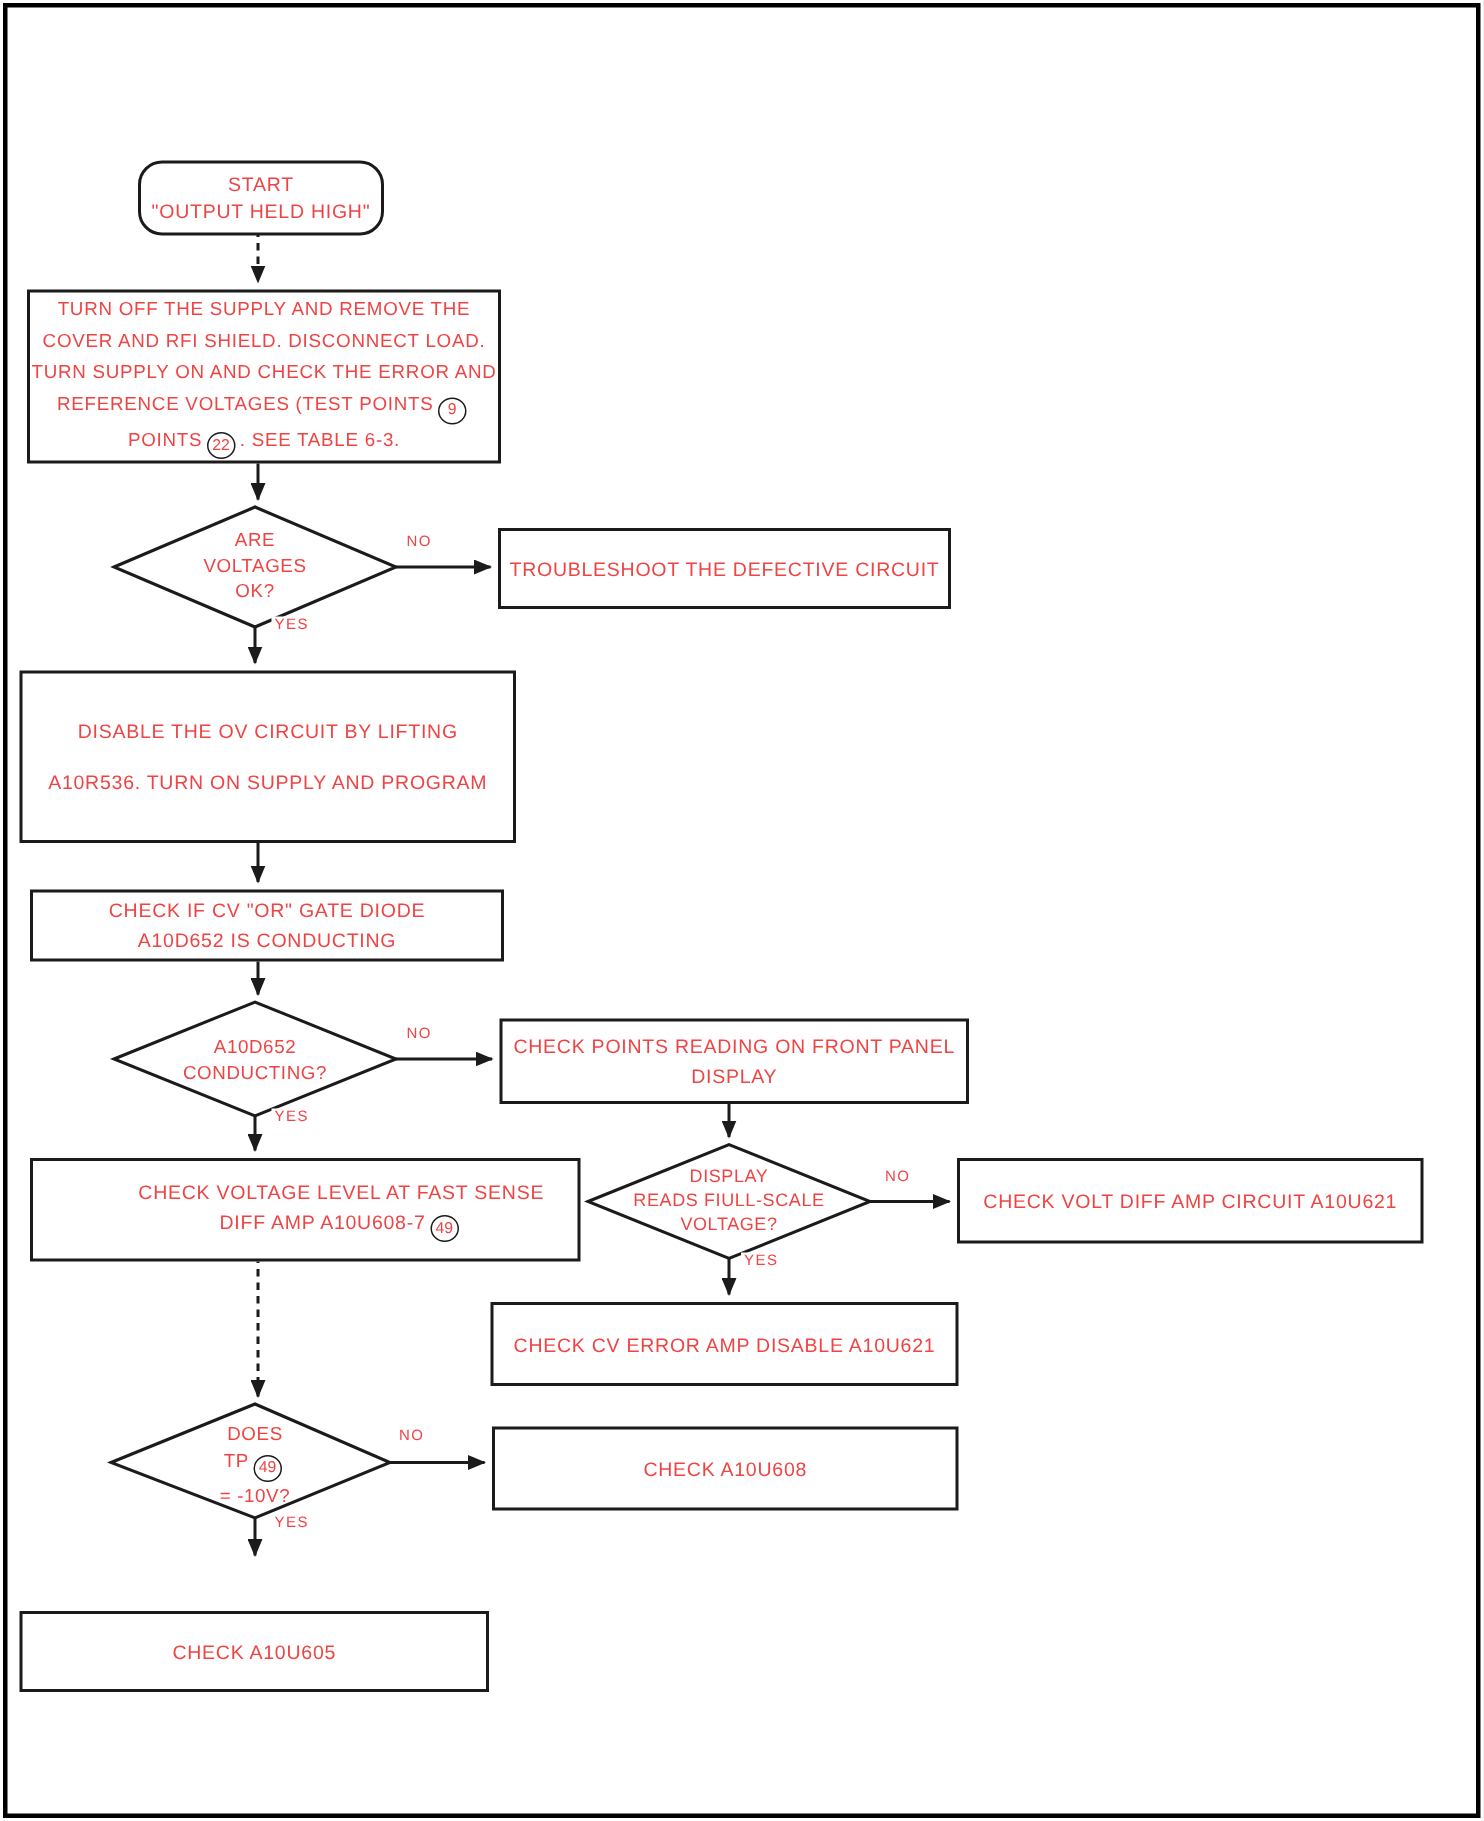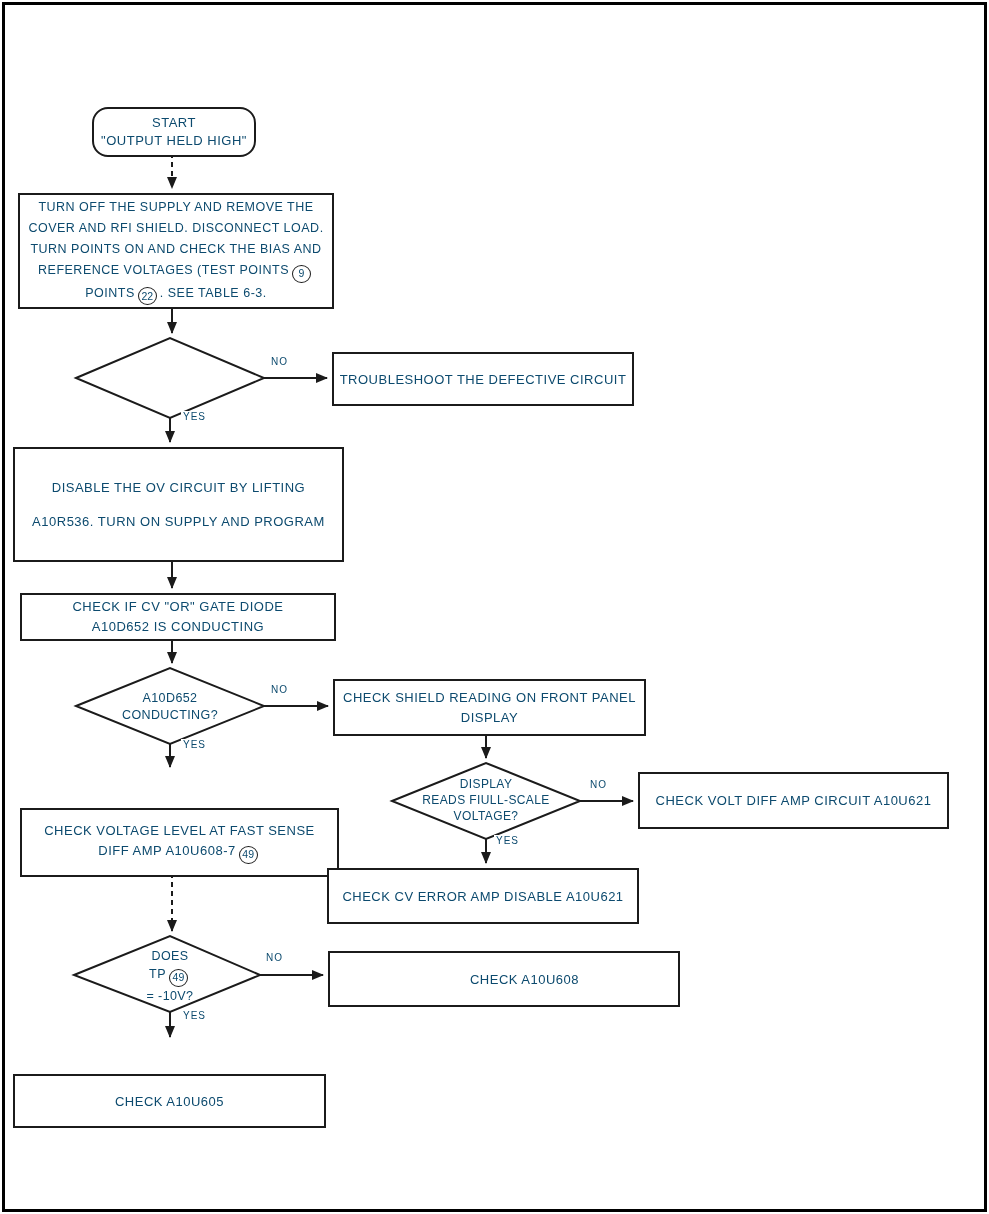--- a/index.html
+++ b/index.html
@@ -1,18 +1,18 @@
 <!DOCTYPE html>
 <html><head>
 <meta charset="utf-8">
 <style>
   html,body{margin:0;padding:0;background:#e8e8e8;}
   .page{
     position:relative;width:989px;height:1214px;background:#ffffff;
-    font-family:"Liberation Sans", sans-serif;color:#0c4a6e;overflow:hidden;
+    font-family:"Liberation Sans", sans-serif;color:#ef4444;overflow:hidden;
     margin:0 auto;
   }
   .frame{position:absolute;left:2px;top:2px;right:2px;bottom:2px;border:3px solid #000;pointer-events:none;}
   .wires{position:absolute;left:0;top:0;width:989px;height:1214px;}
   .wires line{stroke:#1b1b1b;stroke-width:2;}
   .wires line.dashed{stroke-dasharray:5 4;}
   .wires polygon{fill:none;stroke:#1b1b1b;stroke-width:2;}
   .box{
     position:absolute;border:2px solid #1b1b1b;background:#fff;
     display:flex;flex-direction:column;align-items:center;justify-content:center;
@@ -71,29 +71,34 @@
   </svg>
 
   <div class="box start" style="left:92px;top:107px;width:160px;height:46px;">
     <span class="bline">START</span>
     <span class="bline">"OUTPUT HELD HIGH"</span>
   </div>
 
   <div class="box" style="left:18px;top:193px;width:312px;height:112px;font-size:12.5px;align-items:center;">
     <span class="bline">TURN OFF THE SUPPLY AND REMOVE THE</span>
     <span class="bline">COVER AND RFI SHIELD. DISCONNECT LOAD.</span>
-    <span class="bline">TURN POINTS ON AND CHECK THE BIAS AND</span>
+    <span class="bline">TURN SUPPLY ON AND CHECK THE ERROR AND</span>
     <span class="bline">
       <span>REFERENCE VOLTAGES (TEST POINTS</span><span class="circ">9</span>
     </span>
     <span class="bline">
       <span>POINTS</span><span class="circ">22</span><span>. SEE TABLE 6-3.</span>
     </span>
   </div>
 
+  <div class="dtext" style="left:90px;top:352px;width:160px;">
+    <span class="bline">ARE</span>
+    <span class="bline">VOLTAGES</span>
+    <span class="bline">OK?</span>
+  </div>
 
   <div class="box" style="left:332px;top:352px;width:298px;height:50px;">
     <span class="bline">TROUBLESHOOT THE DEFECTIVE CIRCUIT</span>
   </div>
 
   <div class="box wide-lines" style="left:13px;top:447px;width:327px;height:111px;">
     <span class="bline">DISABLE THE OV CIRCUIT BY LIFTING</span>
     <span class="bline">A10R536. TURN ON SUPPLY AND PROGRAM</span>
   </div>
 
@@ -101,25 +106,25 @@
     <span class="bline">CHECK IF CV "OR" GATE DIODE</span>
     <span class="bline">A10D652 IS CONDUCTING</span>
   </div>
 
   <div class="dtext" style="left:90px;top:690px;width:160px;">
     <span class="bline">A10D652</span>
     <span class="bline">CONDUCTING?</span>
   </div>
 
   <div class="box two-lines" style="left:333px;top:679px;width:309px;height:53px;">
-    <span class="bline">CHECK SHIELD READING ON FRONT PANEL</span>
+    <span class="bline">CHECK POINTS READING ON FRONT PANEL</span>
     <span class="bline">DISPLAY</span>
   </div>
 
-  <div class="box two-lines" style="left:20px;top:808px;width:315px;height:65px;">
+  <div class="box two-lines" style="left:20px;top:772px;width:315px;height:65px;padding-left:48px;">
     <span class="bline">CHECK VOLTAGE LEVEL AT FAST SENSE</span>
     <span class="bline">
       <span>DIFF AMP A10U608-7</span><span class="circ">49</span>
     </span>
   </div>
 
   <div class="dtext" style="left:396px;top:776px;width:180px;font-size:12px;line-height:16px;">
     <span class="bline">DISPLAY</span>
     <span class="bline">READS FIULL-SCALE</span>
     <span class="bline">VOLTAGE?</span>
@@ -134,21 +139,21 @@
   </div>
 
   <div class="dtext" style="left:90px;top:947px;width:160px;line-height:18px;">
     <span class="bline">DOES</span>
     <span class="bline">
       <span>TP</span><span class="circ">49</span>
     </span>
     <span class="bline">= -10V?</span>
   </div>
 
-  <div class="box" style="left:328px;top:951px;width:307px;height:52px;padding-left:41px;">
+  <div class="box" style="left:328px;top:951px;width:307px;height:52px;">
     <span class="bline">CHECK A10U608</span>
   </div>
 
   <div class="box" style="left:13px;top:1074px;width:309px;height:50px;">
     <span class="bline">CHECK A10U605</span>
   </div>
 
   <div class="edge-label" style="left:269px;top:356px;">NO</div>
   <div class="edge-label" style="left:181px;top:411px;">YES</div>
   <div class="edge-label" style="left:269px;top:684px;">NO</div>

